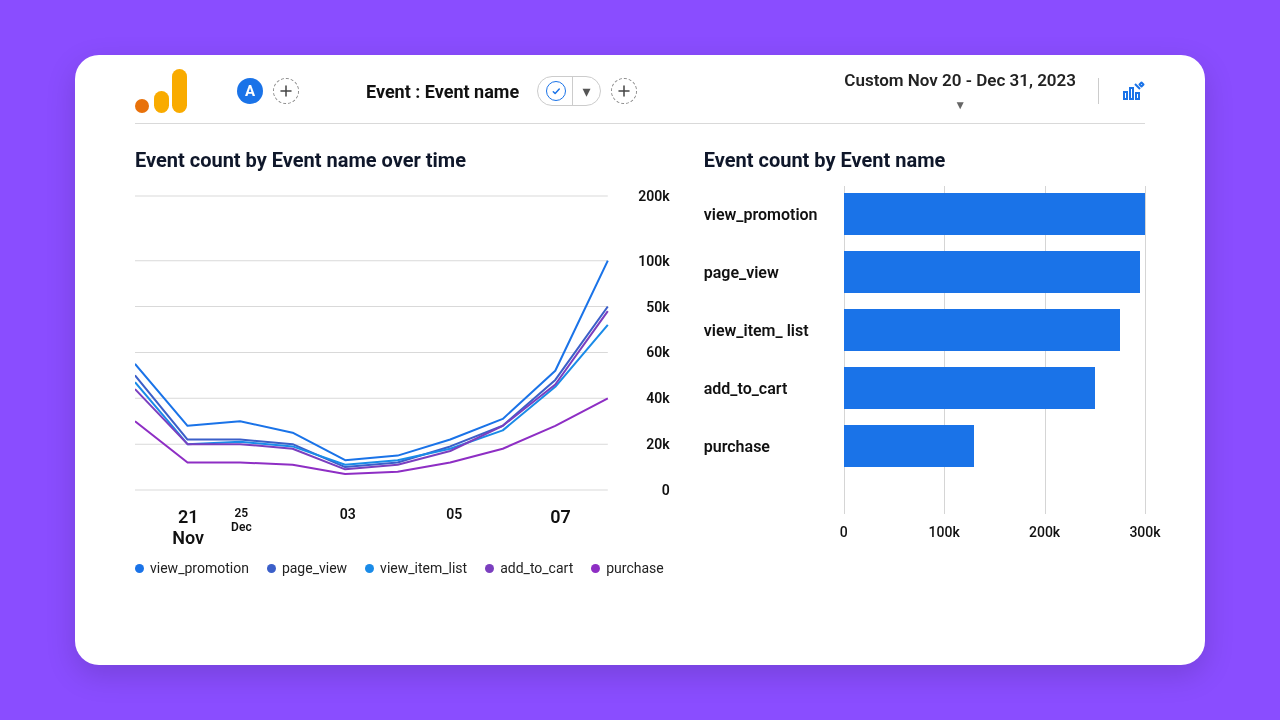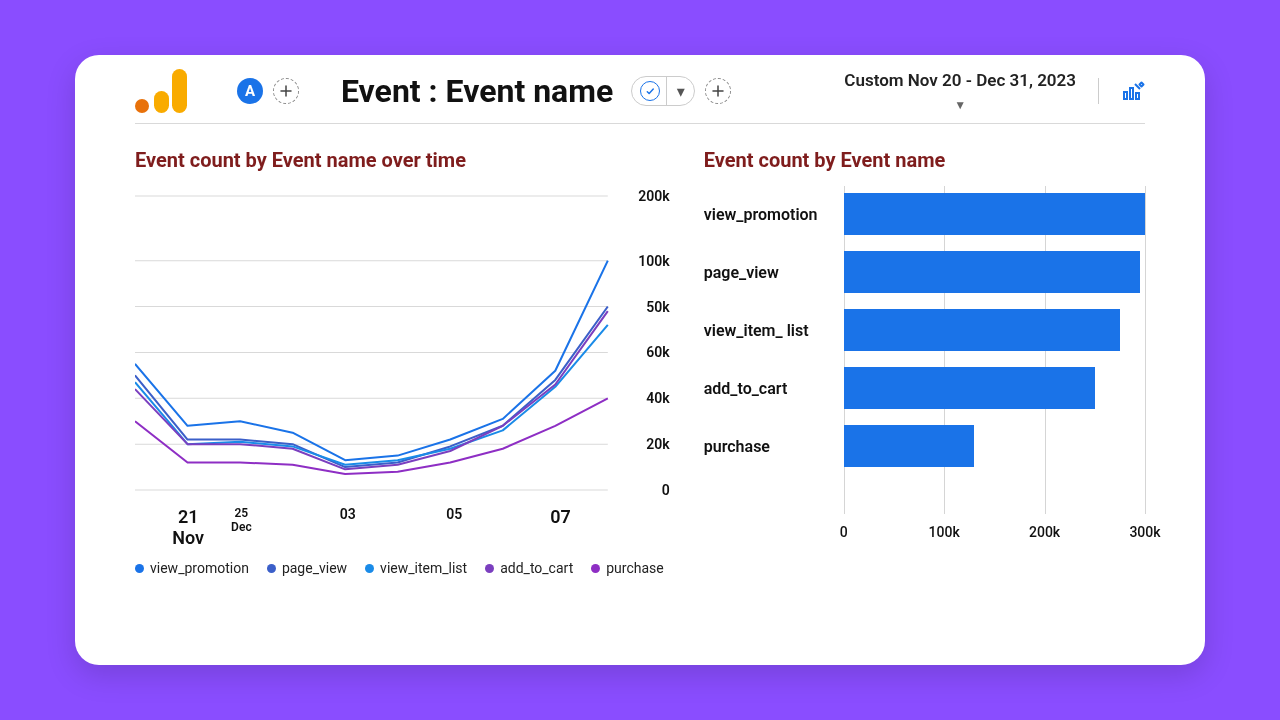--- a/index.html
+++ b/index.html
@@ -32,21 +32,21 @@
     background:#1a73e8; color:#fff; font-weight: bold;
     display:flex; align-items:center; justify-content:center;
     font-size:15px;
   }
   .plus-circle {
     width:26px; height:26px; border:1.5px dashed #888; border-radius:50%;
     display:flex; align-items:center; justify-content:center;
     color:#444; font-size:16px; cursor:pointer;
   }
   .title {
-    font-size: 32px; font-weight: 700; color:#111; margin-left: 32px;
+    font-size: 18px; font-weight: 700; color:#111; margin-left: 57px;
   }
   .chip-group { display:flex; align-items:center; margin-left:8px; }
   .chip {
     border:1px solid #ccc; border-radius: 18px; height:30px;
     display:flex; align-items:center; background:#fff;
   }
   .chip .check {
     width:20px; height:20px; border:1.5px solid #1a73e8; border-radius:50%;
     display:flex; align-items:center; justify-content:center;
     color:#1a73e8; font-size:12px; margin:0 6px 0 8px;
@@ -60,21 +60,21 @@
     font-size:17px; font-weight:600; color:#222; display:flex; align-items:center; gap:8px;
     cursor:pointer;
     flex-direction:column;
   }
   .daterange .caret2 { color:#666; font-size:12px; }
   .divider { width:1px; height:26px; background:#ccc; margin:0 12px; }
   .edit-icon { width:24px; height:24px; color:#1a73e8; cursor:pointer; }
 
   .content { display:flex; gap:40px; padding: 24px 20px 0 20px; }
   .panel { flex:1; }
-  .panel h2 { font-size:20px; font-weight:700; color:#7f1d1d; margin-bottom:18px; }
+  .panel h2 { font-size:20px; font-weight:700; color:#0f172a; margin-bottom:18px; }
 
   .linechart { position:relative; height:330px; }
   .linechart svg { width:100%; height:100%; }
   .xaxis-labels { display:flex; font-size:14px; color:#111; font-weight:500;}
   .xaxis-labels div { position:absolute; text-align:center; transform:translateX(-50%); }
   .yaxis-labels { position:absolute; right:-6px; top:0; height:310px; }
   .yaxis-labels span { position:absolute; right:0; font-size:14px; font-weight:600; color:#111; transform:translateY(-50%); }
 
   .legend { display:flex; gap:18px; margin-top:40px; font-size:14px; color:#222; }
   .legend .item { display:flex; align-items:center; gap:6px; }

